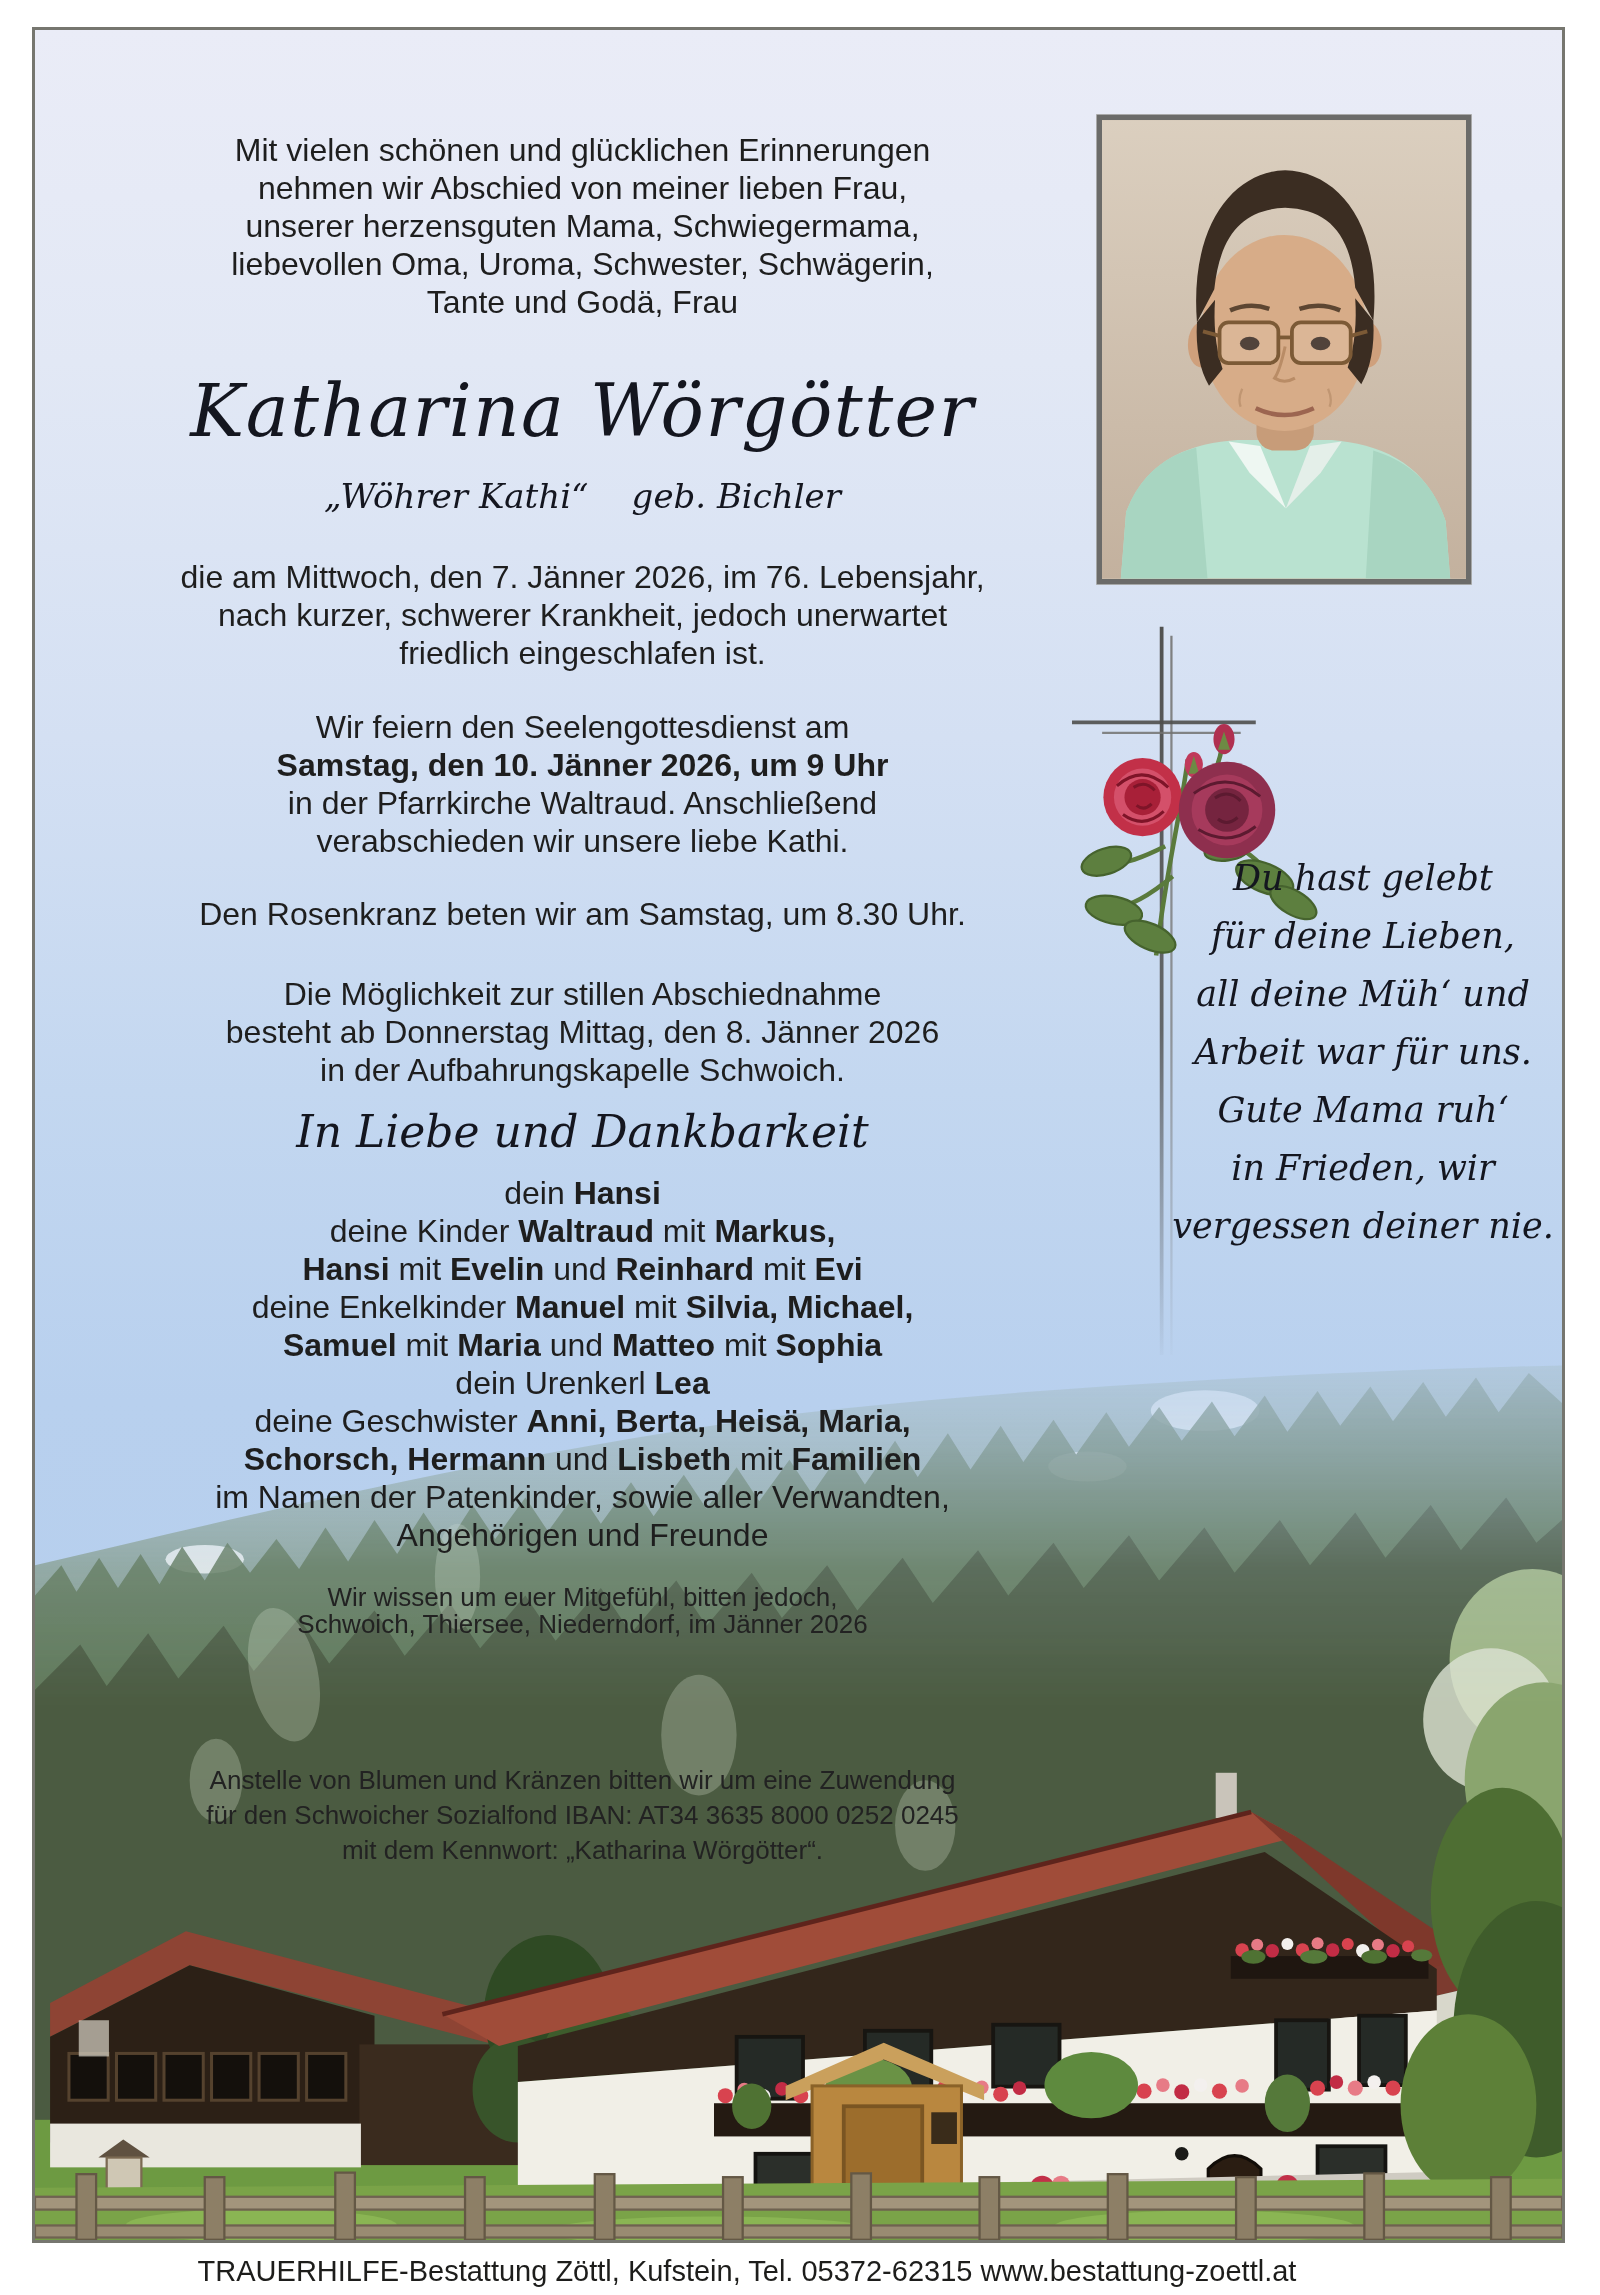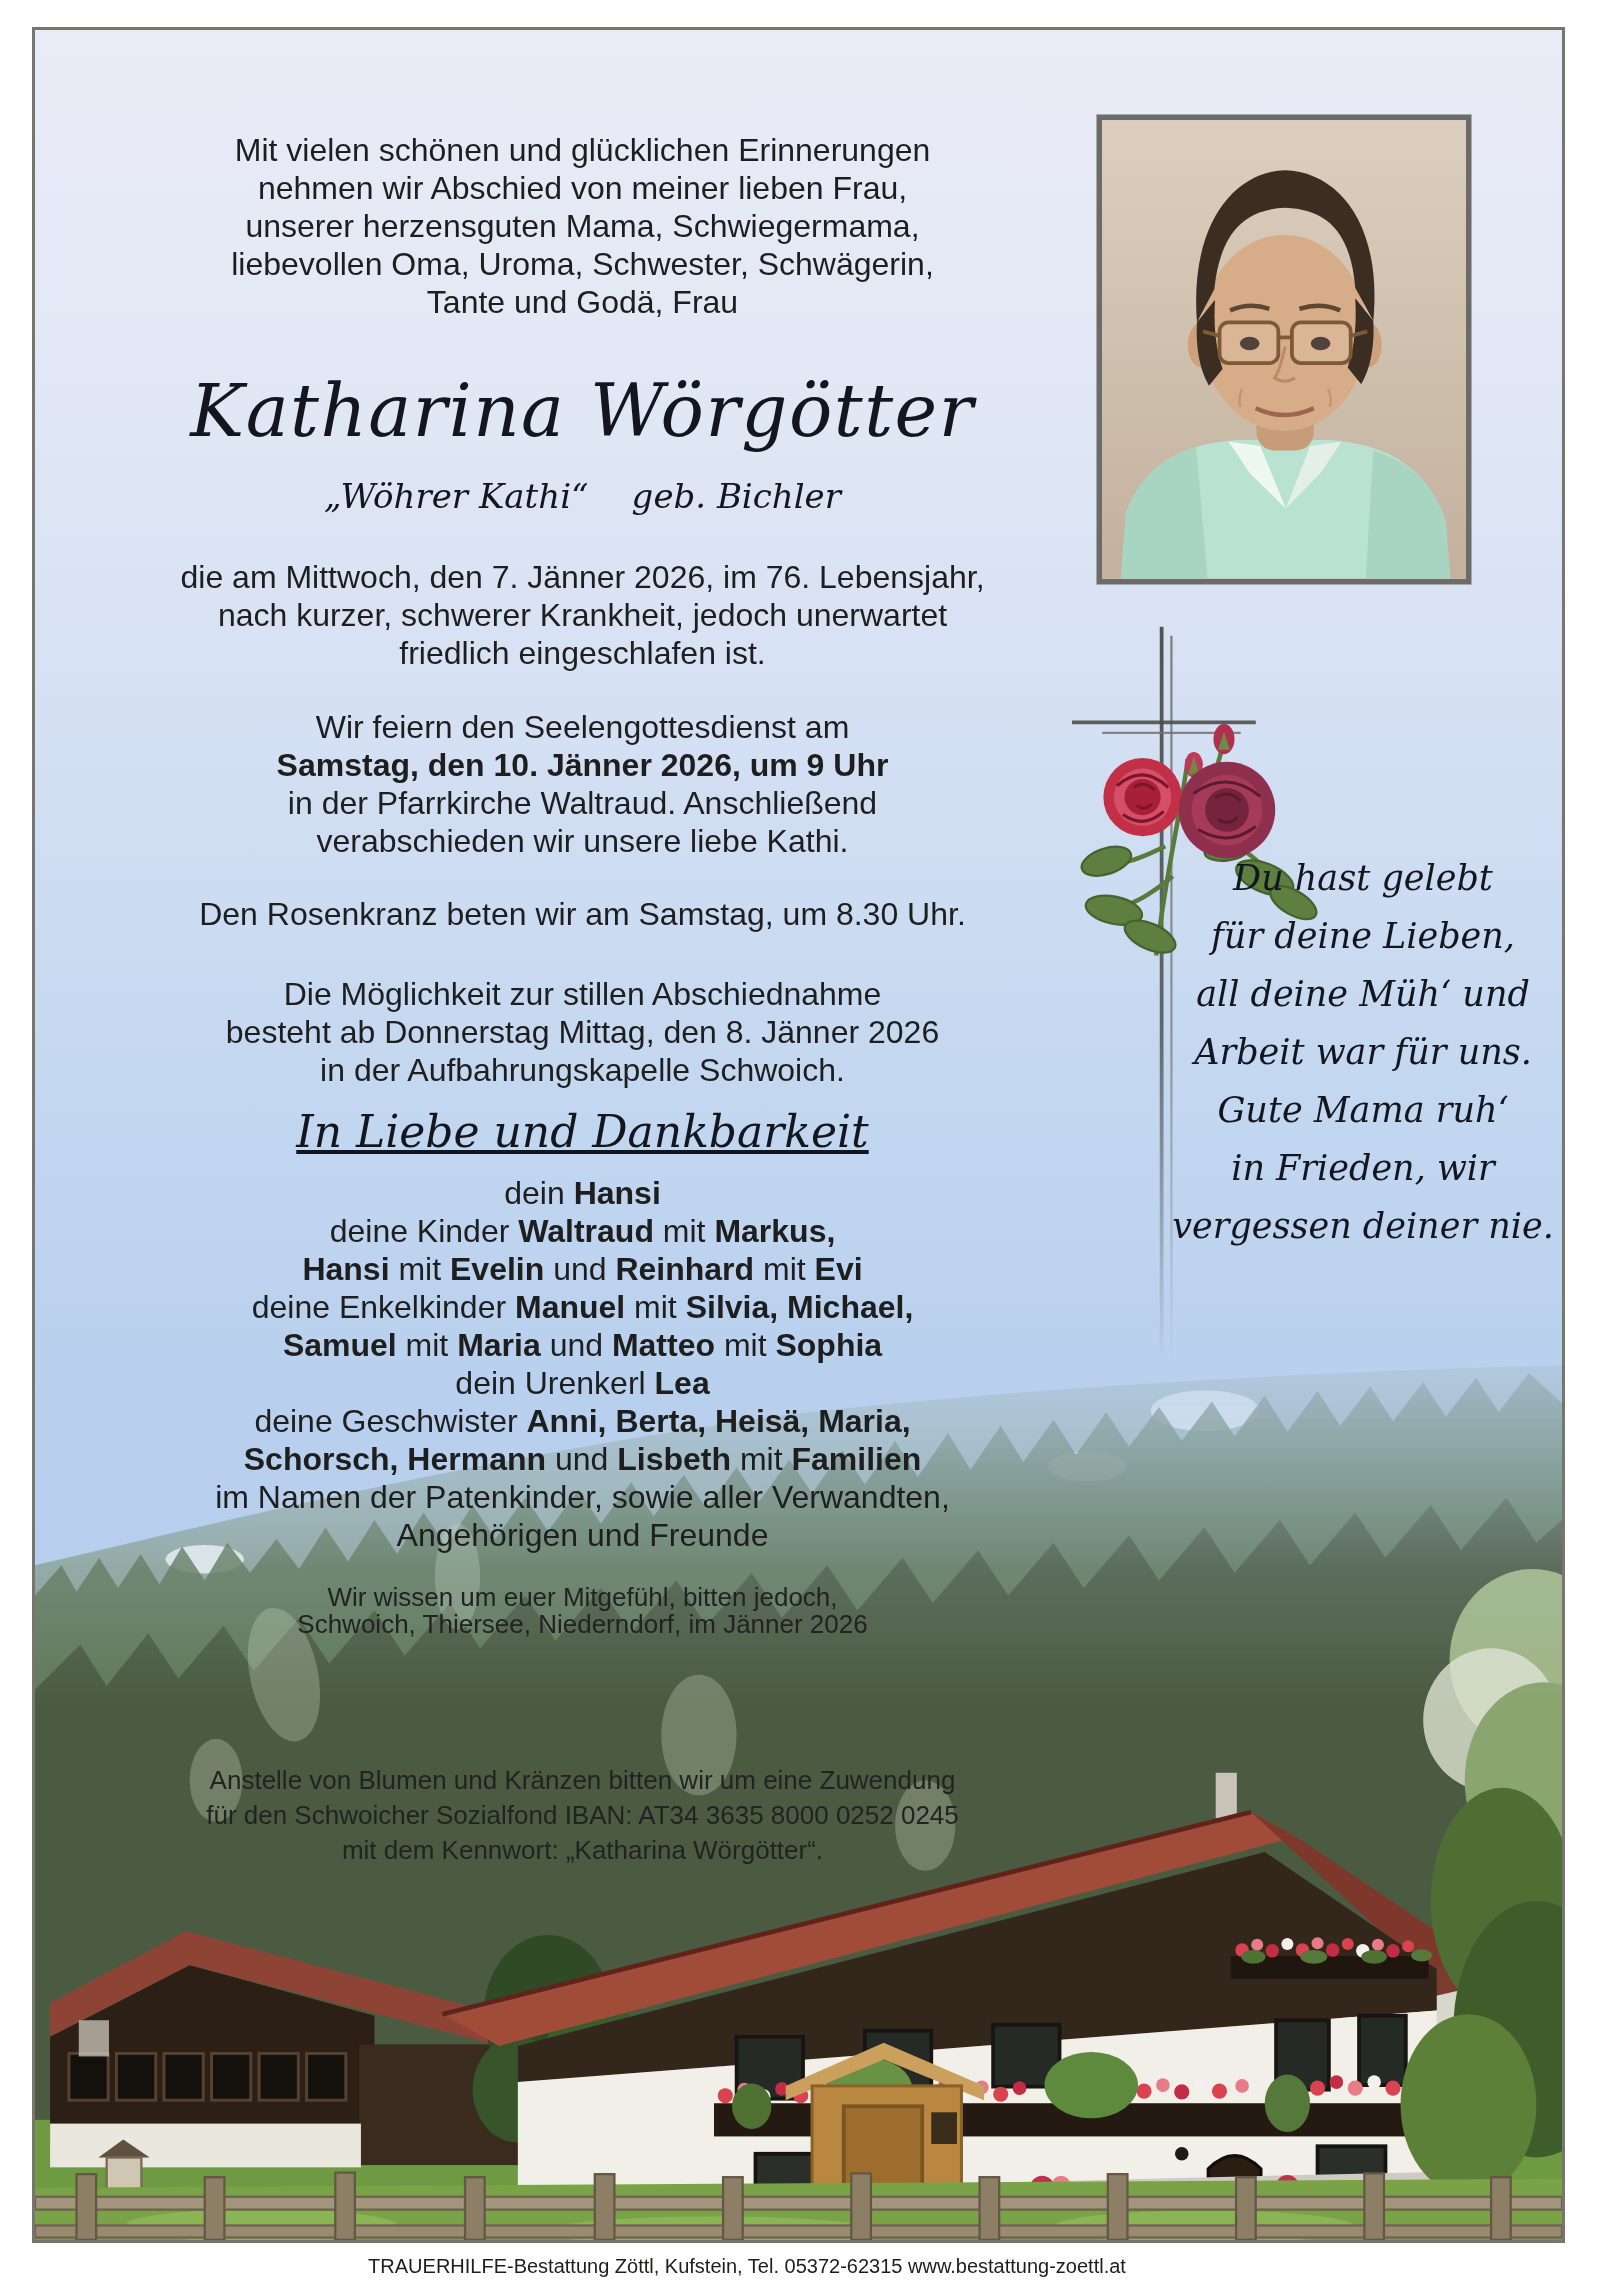--- a/index.html
+++ b/index.html
@@ -17,35 +17,35 @@
   .abs{position:absolute;}
   .txtcol{position:absolute;left:42px;width:1011px;text-align:center;}
   .tblock{position:absolute;left:0;width:100%;text-align:center;}
   .tline{white-space:nowrap;}
   .body-text{font-size:32px;line-height:38px;color:#1e1e1e;}
   .small-text{font-size:26px;line-height:35px;color:#222;}
   .bold{font-weight:bold;}
   .script{font-family:"DejaVu Serif", serif;font-style:italic;color:#14161f;}
   .name{font-size:72px;line-height:83px;letter-spacing:1.5px;}
   .nickname{font-size:34px;line-height:45px;white-space:pre;}
-  .closing{font-size:44px;line-height:53px;text-decoration:underline;}
+  .closing{font-size:44px;line-height:53px;}
   .poem{font-size:35px;}
   .poem .tline{line-height:58px;}
   .portrait-frame{
     position:absolute;left:1062px;top:85px;width:364px;height:459px;
     border:5.3px solid #6b6b69;background:#d3c6b6;box-shadow:0 0 0 0.8px #9a9a96;
   }
   .landscape{
     position:absolute;left:0;top:1222px;width:1527px;height:988px;
     -webkit-mask-image:linear-gradient(to bottom, rgba(0,0,0,0) 0%, rgba(0,0,0,.40) 16%, rgba(0,0,0,.85) 32%, #000 46%);
     mask-image:linear-gradient(to bottom, rgba(0,0,0,0) 0%, rgba(0,0,0,.40) 16%, rgba(0,0,0,.85) 32%, #000 46%);
   }
   .footer{
     position:absolute;left:0;top:2255px;width:1494px;text-align:center;
-    font-size:20px;color:#1d1d1b;letter-spacing:0px;
+    font-size:29px;color:#1d1d1b;letter-spacing:0px;
   }
   svg{display:block;}
 </style>
 </head>
 <body>
 
 <div class="card">
 
   <div class="landscape">
     <svg width="1527" height="988" viewBox="0 0 2024 1309">

